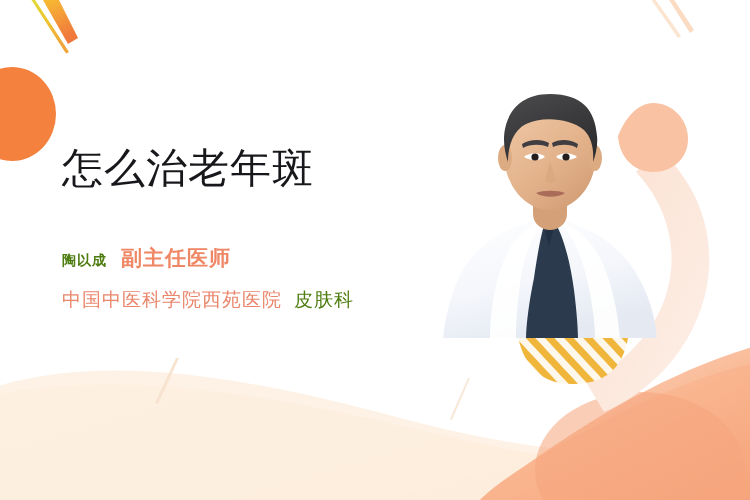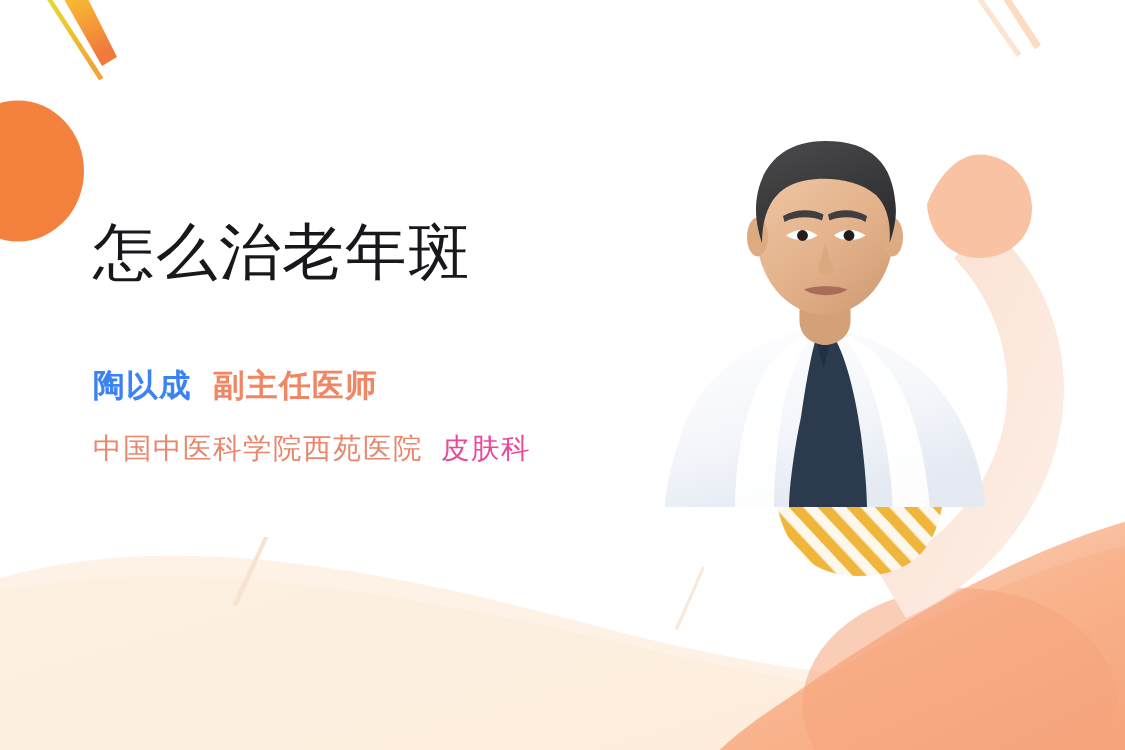--- a/index.html
+++ b/index.html
@@ -50,23 +50,23 @@
   }
 
   .doctor-line {
     position: absolute;
     left: 62px;
     top: 246px;
     white-space: nowrap;
     line-height: 1.1;
   }
   .doctor-name {
-    font-size: 21px;
+    font-size: 14px;
     font-weight: 700;
-    color: #3b82f6;
+    color: #4d7c0f;
     letter-spacing: 1px;
   }
   .doctor-rank {
     font-size: 21px;
     font-weight: 700;
     color: #ef8664;
     letter-spacing: 1px;
     margin-left: 14px;
   }
 
@@ -79,21 +79,21 @@
   }
   .hospital-name {
     font-size: 19px;
     font-weight: 400;
     color: #e9866b;
     letter-spacing: 1px;
   }
   .hospital-dept {
     font-size: 19px;
     font-weight: 400;
-    color: #ec4899;
+    color: #4d7c0f;
     letter-spacing: 1px;
     margin-left: 12px;
   }
 
   
   .portrait {
     position: absolute;
     left: 430px;
     top: 78px;
     width: 240px;

